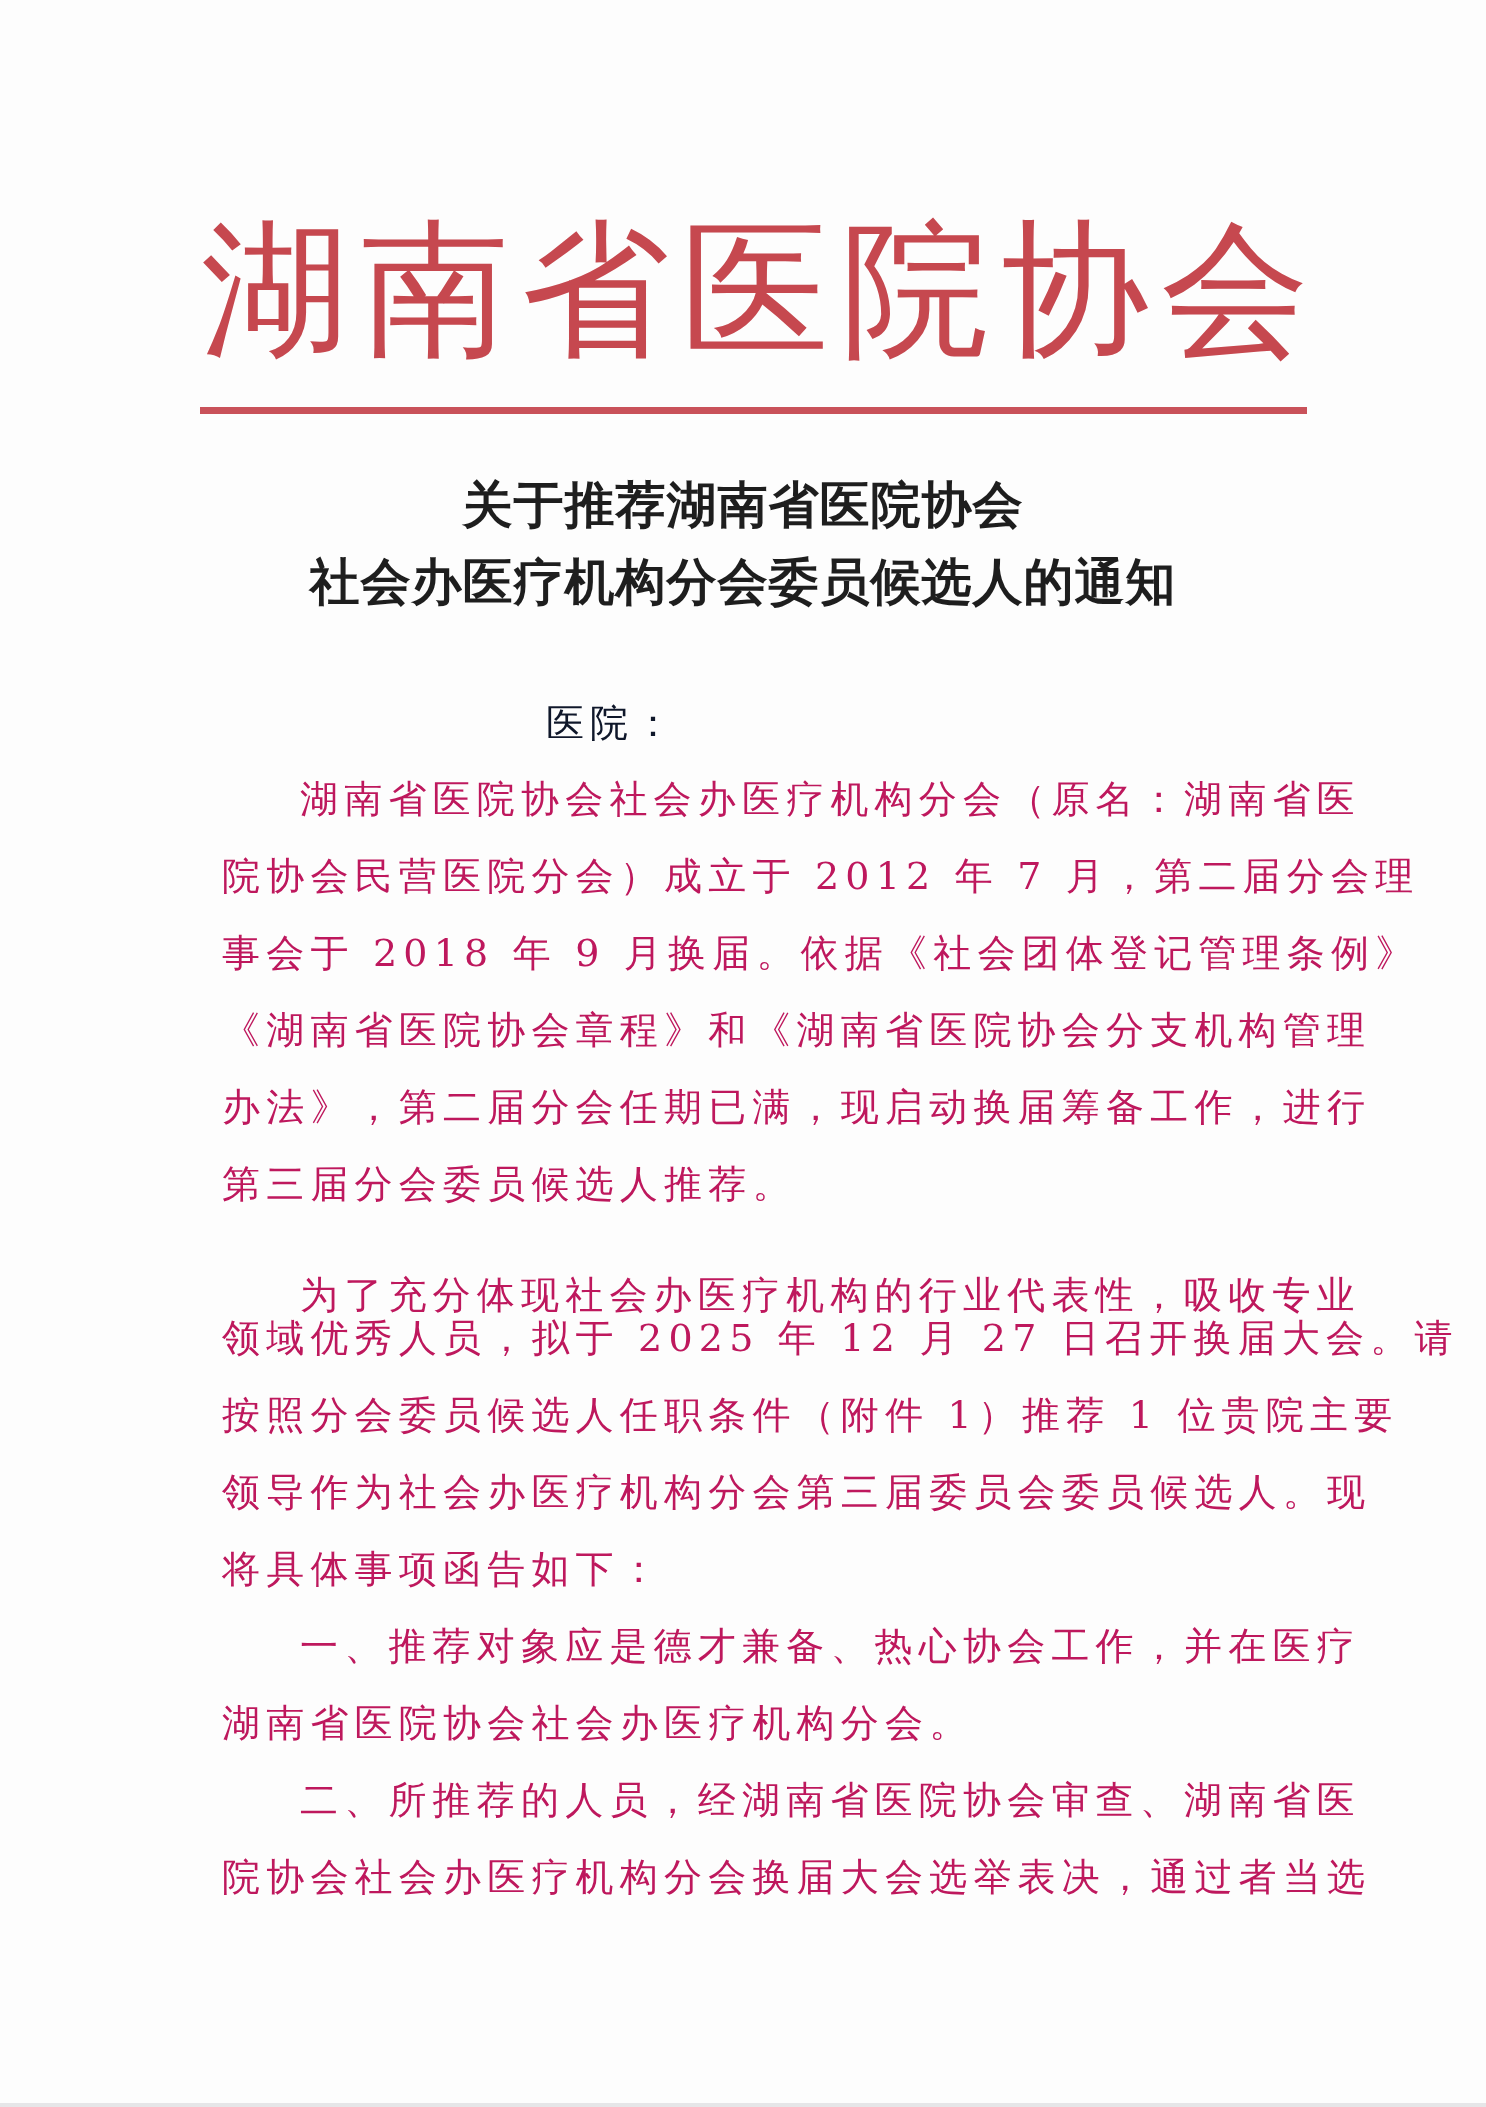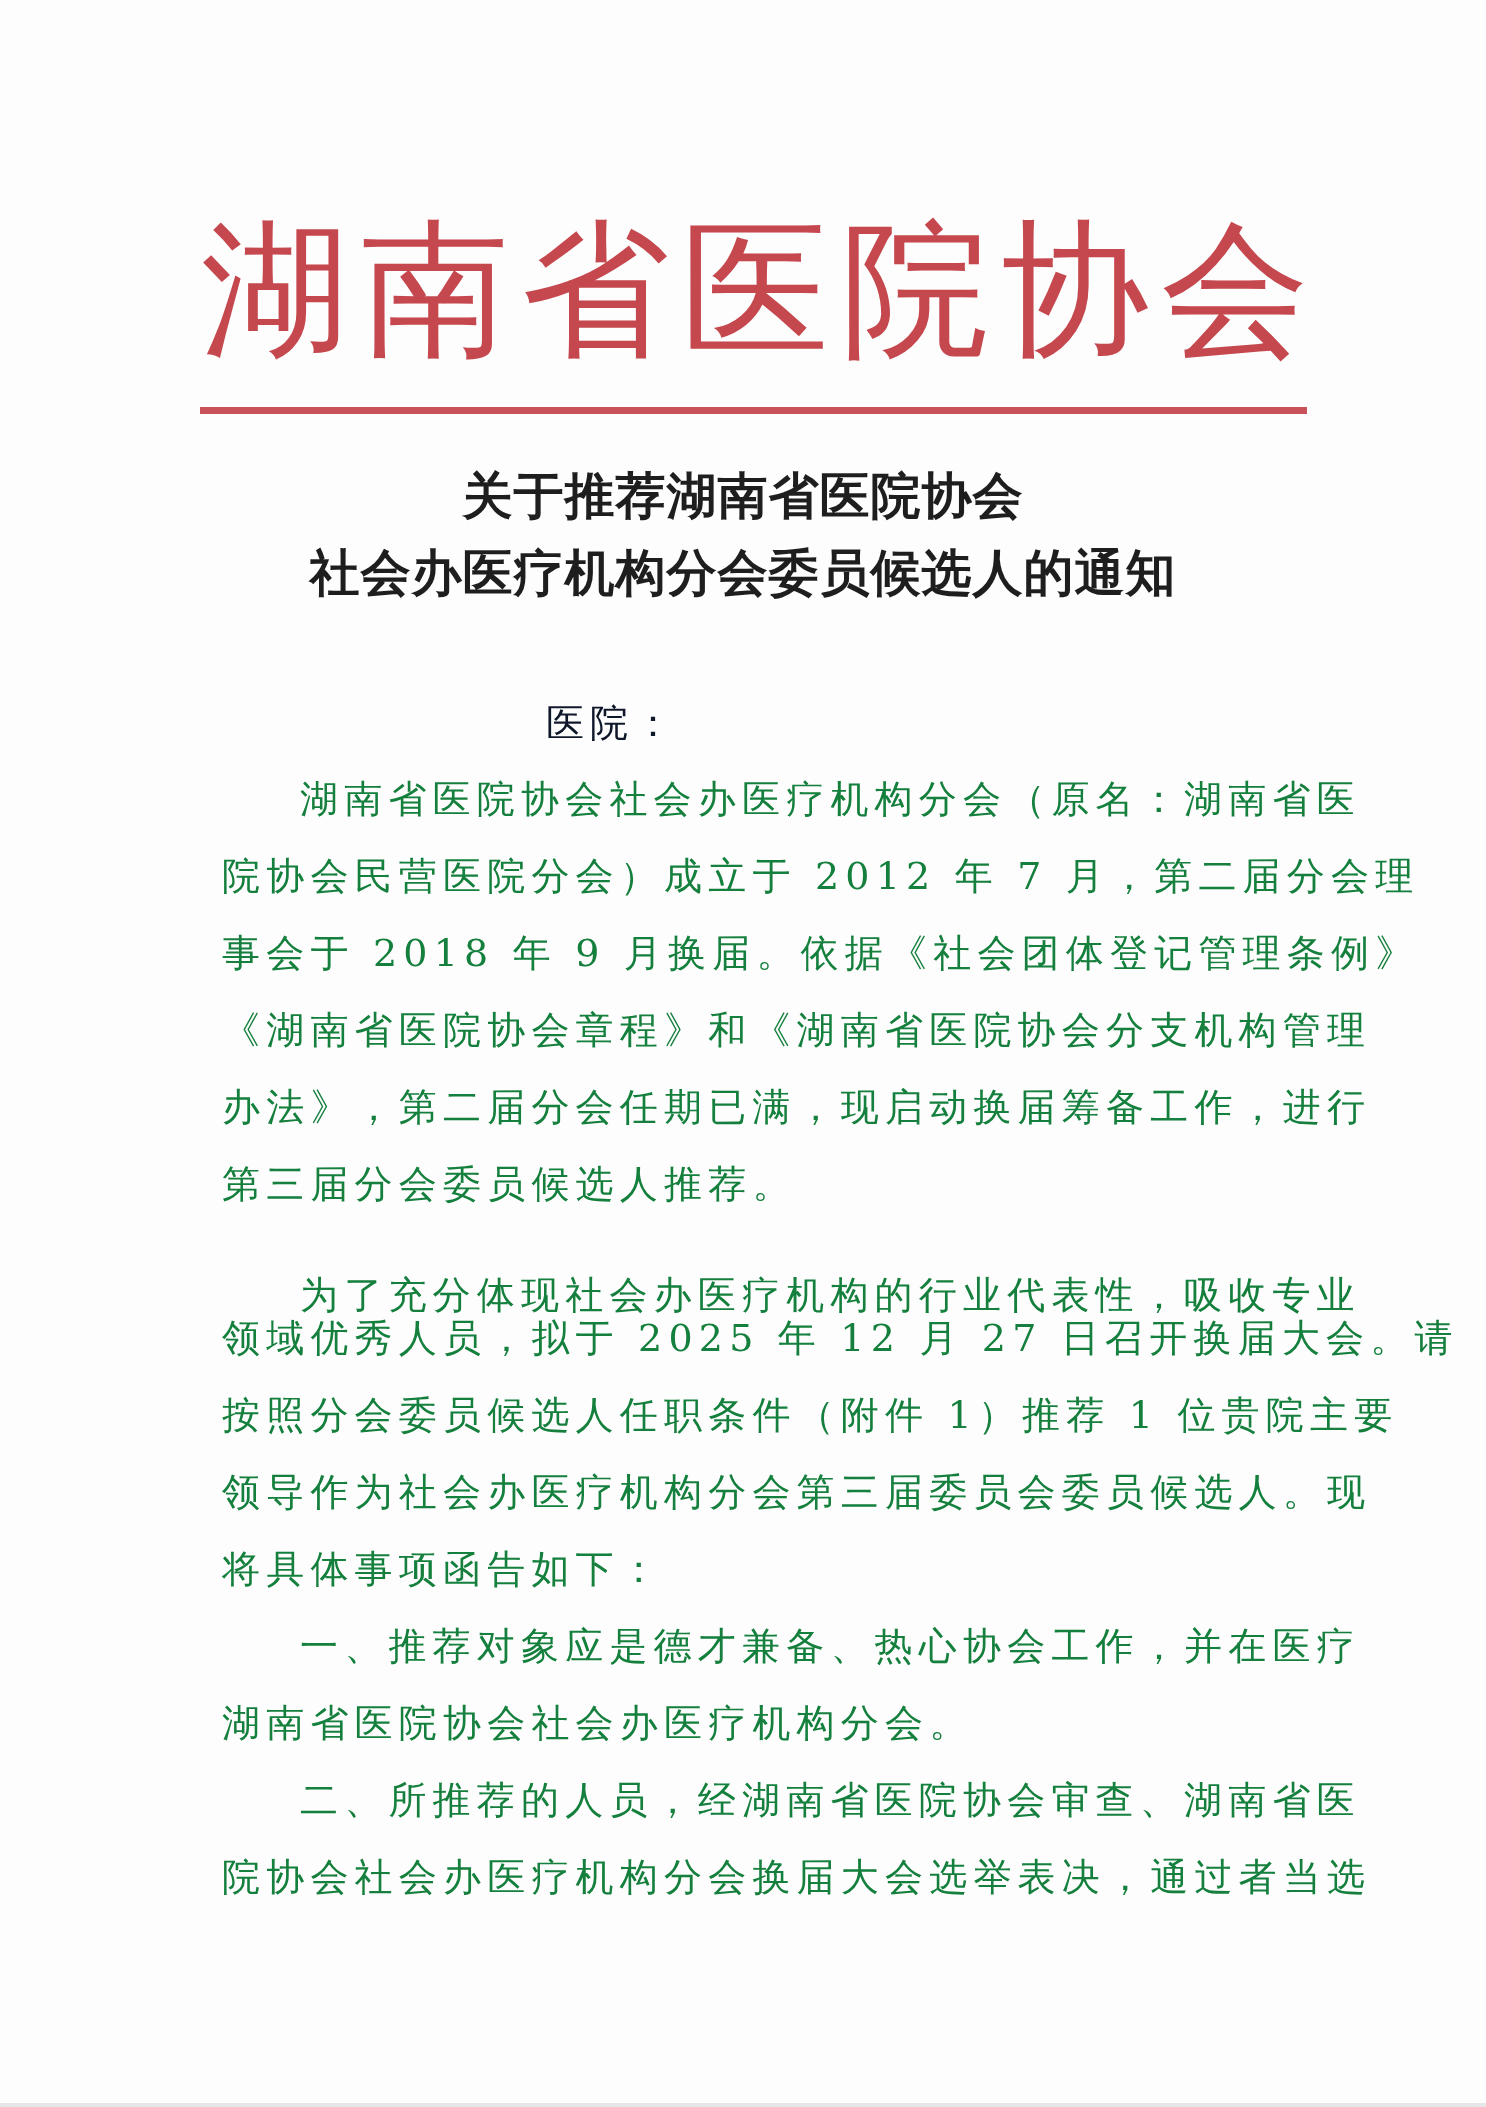--- a/index.html
+++ b/index.html
@@ -7,25 +7,25 @@
          font-family: "DejaVu Serif", "Liberation Serif", serif; color: #2a2a2a; }
   .page { position: absolute; left: 0; top: 0; width: 1486px; height: 2107px; background: #fdfdfd; }
   .masthead { position: absolute; left: 200px; top: 200px; width: 1110px; height: 180px;
               display: flex; justify-content: space-between; align-items: center;
               color: #c6484f; font-family: "DejaVu Sans", "Liberation Sans", sans-serif;
               font-size: 148px; line-height: 1; }
   .masthead span { display: inline-block; width: 150px; text-align: center; }
   .red-rule { position: absolute; left: 200px; top: 407px; width: 1107px; height: 7px; background: #c9525a; }
   .title { position: absolute; left: 0; width: 1486px; text-align: center;
            font-family: "DejaVu Sans", "Liberation Sans", sans-serif; font-weight: bold;
-           font-size: 50px; color: #1e1e1e; letter-spacing: 1px; }
+           font-size: 50px; color: #1e1e1e; letter-spacing: 1px; margin-top: 9px; }
   .title.l1 { top: 463px; }
   .title.l2 { top: 540px; }
   .body-line { position: absolute; left: 222px; width: 1040px; font-size: 38px; line-height: 46px;
-               white-space: nowrap; color: #15803d; letter-spacing: 6.2px; }
+               white-space: nowrap; color: #be185d; letter-spacing: 6.2px; }
   .salutation { position: absolute; left: 546px; top: 700px; font-size: 38px; line-height: 46px; color: #0f172a; letter-spacing: 6px; }
   .indent { padding-left: 78px; }
   .scan-edge { position: absolute; left: 0; bottom: 0; width: 1486px; height: 4px; background: #e6e6e8; }
 </style>
 </head>
 <body>
 
 <div class="page">
 
   <div class="masthead">

